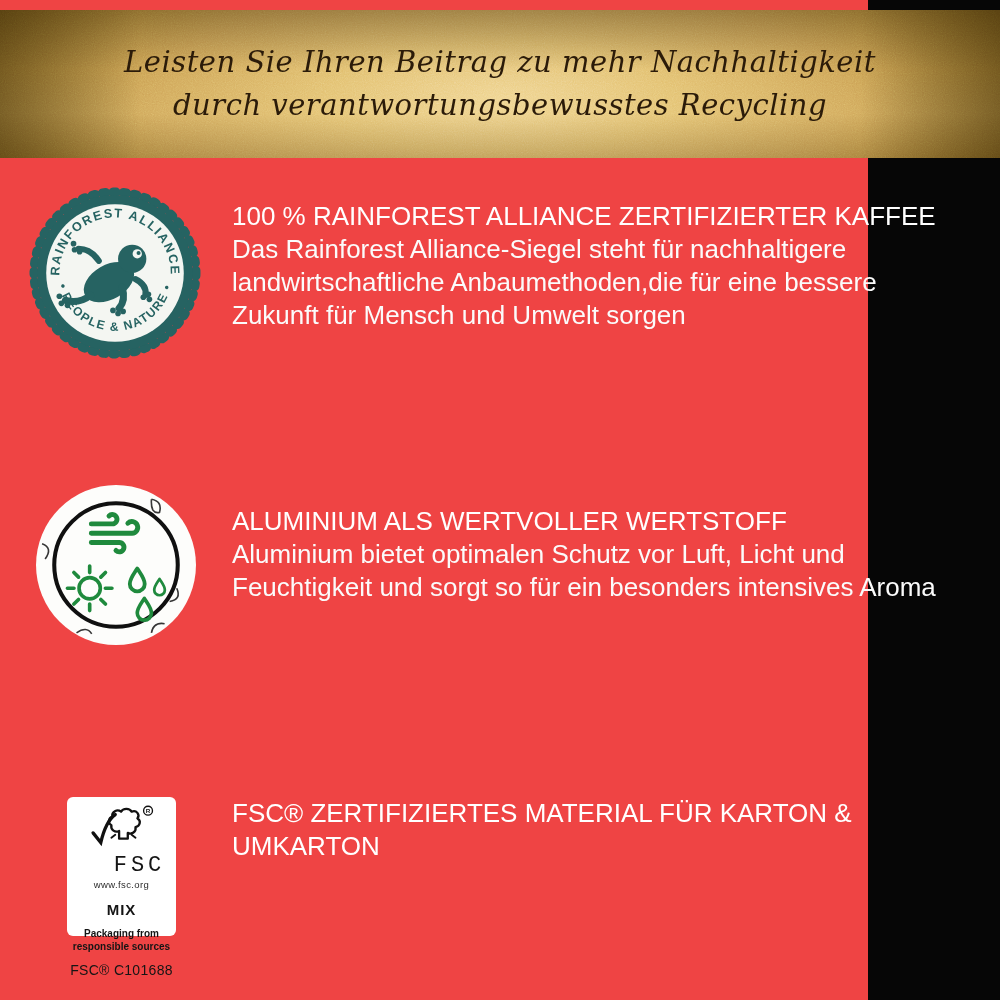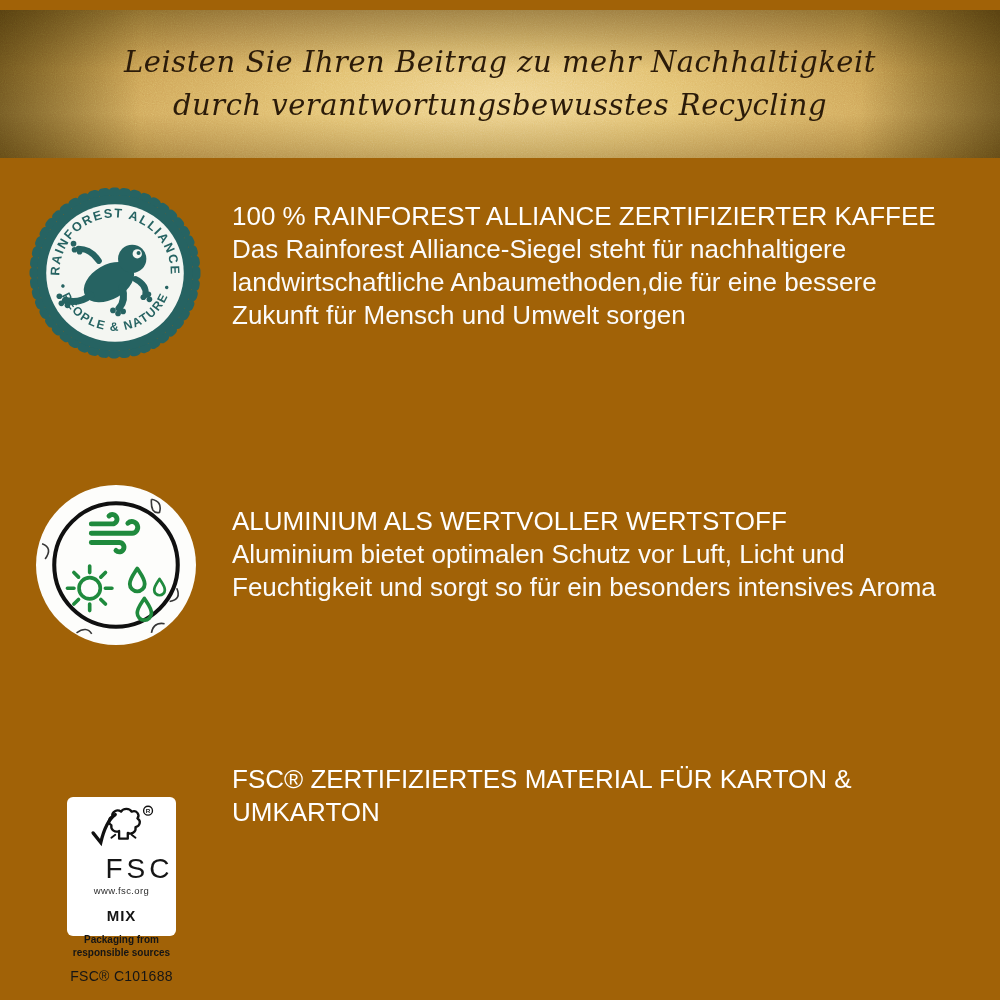--- a/index.html
+++ b/index.html
@@ -1,17 +1,17 @@
 <!DOCTYPE html>
 <html><head>
 <meta charset="utf-8">
 <style>
   html,body{margin:0;padding:0;background:#060606;}
   body{width:1000px;height:1000px;overflow:hidden;font-family:"Liberation Sans",sans-serif;}
-  .canvas{position:relative;width:1000px;height:1000px;background:#a16207;}
+  .canvas{position:relative;width:868px;height:1000px;background:#ef4444;}
 
   
   .gold-band{
     position:absolute;left:0;top:10px;width:1000px;height:148px;
     background:radial-gradient(ellipse 78% 170% at 50% 60%,
       #eed28c 0%, #e2bf6e 22%, #cda255 45%, #a87e2c 72%, #83621a 92%, #745514 100%);
     overflow:hidden;
   }
   .gold-band .noise{position:absolute;left:0;top:0;opacity:.42;mix-blend-mode:overlay;}
   .band-shade{position:absolute;inset:0;
@@ -37,21 +37,21 @@
   .alu-svg{position:absolute;left:34px;top:483px;width:164px;height:164px;}
 
   
   .fsc-box{
     position:absolute;left:67px;top:797px;width:109px;height:139px;
     background:#ffffff;border-radius:6px;color:#151515;
     display:flex;flex-direction:column;align-items:center;
     padding:6px 3px 7px 3px;box-sizing:border-box;text-align:center;
   }
   .fsc-tree{width:72px;height:54px;flex:0 0 auto;}
-  .fsc-name{font-family:Liberation Sans, sans-serif;font-size:28px;line-height:1;letter-spacing:4px;margin-top:-2px;margin-left:36px;}
+  .fsc-name{font-family:Liberation Mono, monospace;font-size:22px;line-height:1;letter-spacing:4px;margin-top:-2px;margin-left:36px;}
   .fsc-url{font-size:9.5px;letter-spacing:.4px;color:#2d2d2d;margin-top:2px;}
   .fsc-mix{font-size:15px;font-weight:700;letter-spacing:1px;margin-top:11px;}
   .fsc-claim{font-size:10px;font-weight:700;line-height:1.25;margin-top:10px;}
   .fsc-code{font-size:14px;font-weight:400;letter-spacing:.3px;margin-top:9px;}
 </style>
 </head>
 <body>
 
 <div class="canvas">
 
@@ -160,18 +160,18 @@
           <circle cx="64" cy="8" r="4.6" fill="none" stroke="#111" stroke-width="1.4"></circle>
           <text x="64" y="10.6" font-size="6.5" font-weight="bold" text-anchor="middle" fill="#111">R</text>
         </g>
       </svg>
       <div class="fsc-name">FSC</div>
       <div class="fsc-url">www.fsc.org</div>
       <div class="fsc-mix">MIX</div>
       <div class="fsc-claim">Packaging from responsible sources</div>
       <div class="fsc-code">FSC® C101688</div>
     </div>
-    <div class="txt" style="top:763px;">
+    <div class="txt" style="top:797px;">
       <h2 class="title">FSC® ZERTIFIZIERTES MATERIAL FÜR KARTON &amp; UMKARTON</h2>
     </div>
   </section>
 
 </div>
 
 </body></html>

